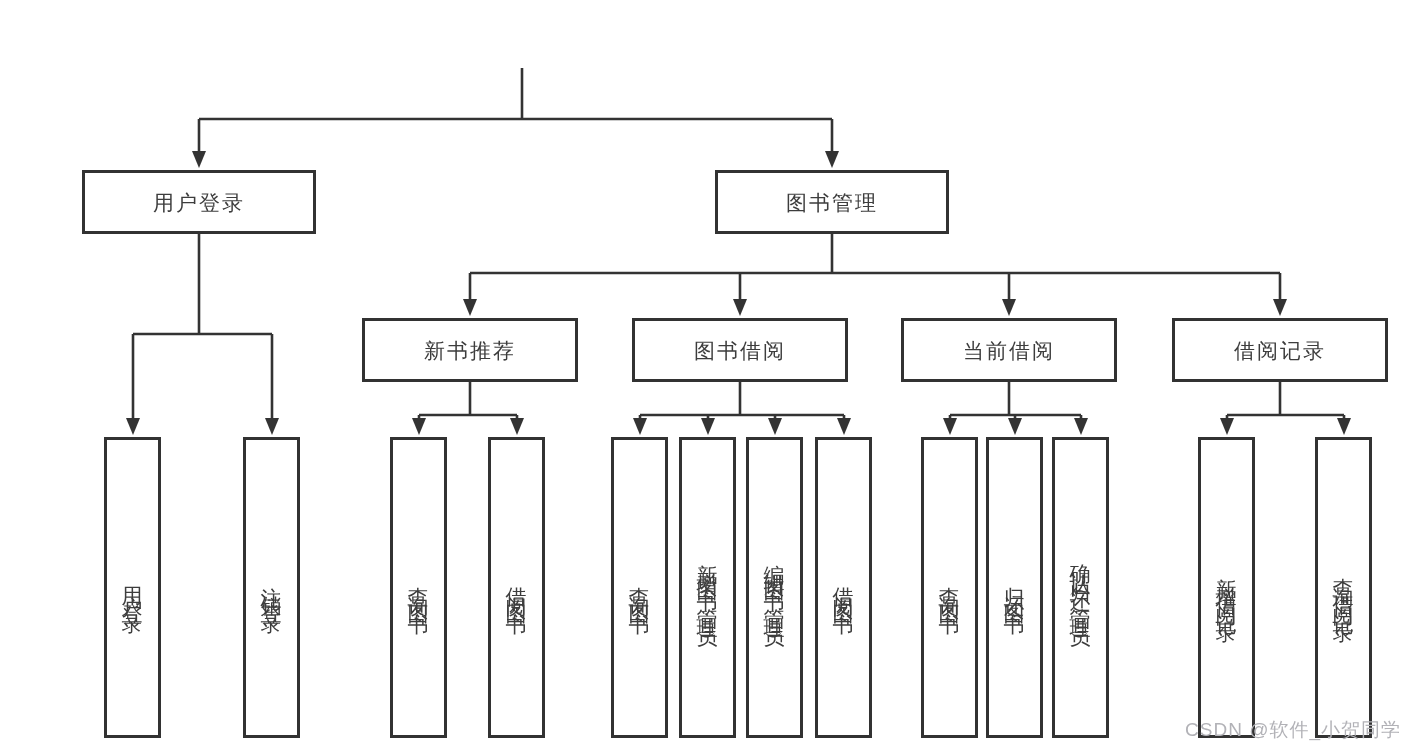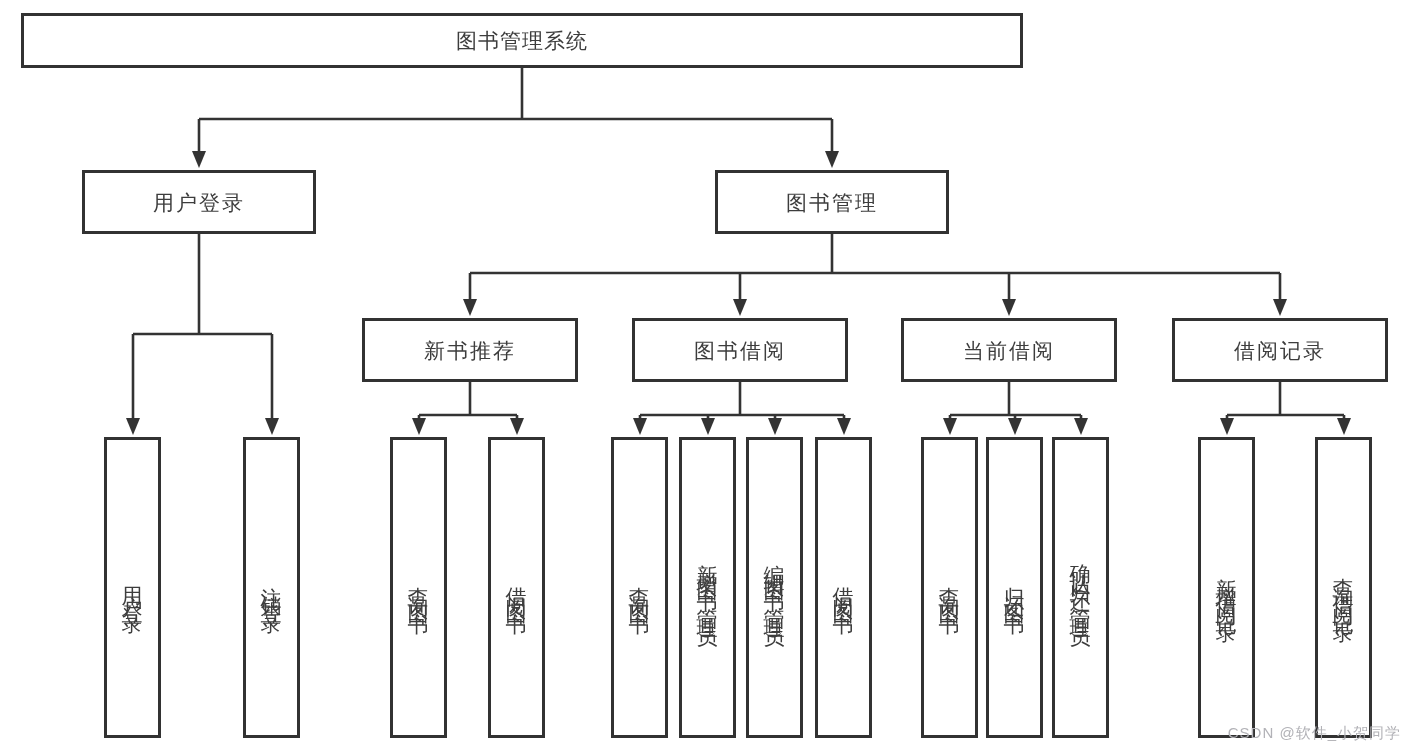--- a/index.html
+++ b/index.html
@@ -37,21 +37,21 @@
     writing-mode:vertical-rl;
     letter-spacing:9px;
     line-height:1;
     text-align:center;
   }
   .l2{top:170px;width:234px;height:64px;}
   .l3{top:318px;width:216px;height:64px;}
   .watermark{
     position:absolute;
     right:4px;bottom:4px;
-    font-size:15px;
+    font-size:19px;
     letter-spacing:1px;
     color:var(--watermark);
     z-index:3;
   }
 </style>
 </head>
 <body>
 
 <div class="canvas">
 
@@ -108,21 +108,20 @@
     <path d="M1015 415 V421"></path>
       <polygon points="1008,418 1022,418 1015,435"></polygon>
     <path d="M1081 415 V421"></path>
       <polygon points="1074,418 1088,418 1081,435"></polygon>
     <path d="M1227 415 V421"></path>
       <polygon points="1220,418 1234,418 1227,435"></polygon>
     <path d="M1344 415 V421"></path>
       <polygon points="1337,418 1351,418 1344,435"></polygon>
   </svg>
 
-  <div class="box hbox root" style="left:21px;top:13px;width:1002px;height:55px">图书管理系统</div>
 
   <div class="box hbox l2" style="left:82px">用户登录</div>
   <div class="box hbox l3" style="left:362px">新书推荐</div>
 
   <div class="box hbox l2" style="left:715px">图书管理</div>
   <div class="box hbox l3" style="left:632px">图书借阅</div>
   <div class="box hbox l3" style="left:901px">当前借阅</div>
   <div class="box hbox l3" style="left:1172px">借阅记录</div>
 
   <div class="box vbox" style="left:104px">用户登录</div>

